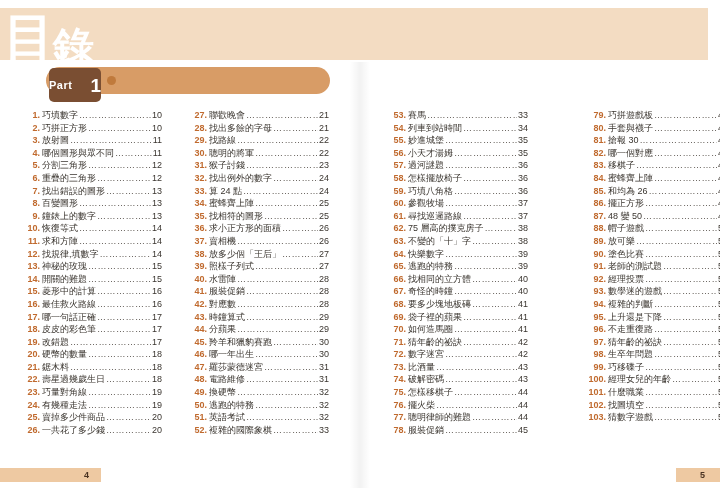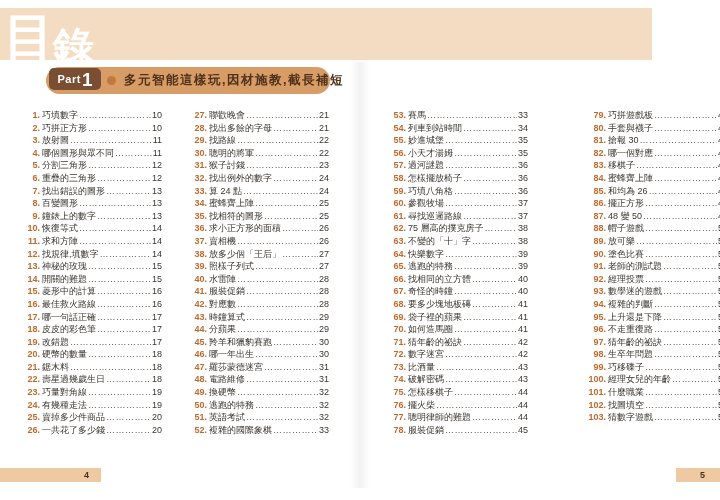--- a/index.html
+++ b/index.html
@@ -2,31 +2,31 @@
 <html><head>
 <meta charset="utf-8">
 <style>
   html,body{margin:0;padding:0;}
   body{
     width:720px;height:500px;position:relative;overflow:hidden;
     background:#ffffff;
     font-family:"Liberation Sans","DejaVu Sans",sans-serif;
   }
   .banner{
-    position:absolute;left:0;top:8px;width:652px;height:52px;
+    position:absolute;left:0;top:8px;width:708px;height:52px;
     background:#f3dcc2;
   }
   .toc-title{position:absolute;left:4px;top:4px;color:#ffffff;white-space:nowrap;}
   .toc-title .t1{font-size:50px;font-weight:bold;line-height:1;}
   .toc-title .t2{font-size:41px;font-weight:bold;line-height:1;position:relative;top:7px;left:-1px;}
   .badge{position:absolute;left:46px;top:67px;width:284px;height:27px;}
   .pill{position:absolute;left:0;top:0;width:284px;height:27px;background:#d89c66;border-radius:14px;}
   .partbox{
-    position:absolute;left:3px;top:1px;width:52px;height:22px;background:#7a4e32;border-radius:5px;
-    color:#ffffff;display:flex;align-items:center;justify-content:center;
+    position:absolute;left:3px;top:1px;width:52px;height:34px;background:#7a4e32;border-radius:5px;
+    color:#ffffff;display:flex;align-items:center;justify-content:space-between;
   }
   .part-label{font-size:11px;font-weight:bold;letter-spacing:0.5px;}
   .part-num{font-size:19px;font-weight:bold;line-height:1;margin-left:1px;}
   .dot{position:absolute;left:61px;top:9px;width:9px;height:9px;border-radius:50%;background:#c07a3c;}
   .section-title{
     position:absolute;left:78px;top:0;height:27px;line-height:27px;
     color:#50311b;font-weight:bold;font-size:12.5px;letter-spacing:1.5px;white-space:nowrap;
   }
   .gutter{
     position:absolute;left:350px;top:62px;width:20px;height:426px;
@@ -61,21 +61,20 @@
   </div>
 </div>
 
 <div class="badge">
   <div class="pill"></div>
   <div class="partbox">
     <span class="part-label">Part</span>
     <span class="part-num">1</span>
   </div>
   <span class="dot"></span>
-  <span class="section-title">多元智能這樣玩,因材施教,截長補短</span>
 </div>
 
 <div class="gutter"></div>
 
 <div class="col col1">
     <div class="entry">
       <span class="num">1.</span>
       <span class="etitle">巧填數字</span>
       <span class="leader">…………………………………………………………………………………………………………</span>
       <span class="pg">10</span>

